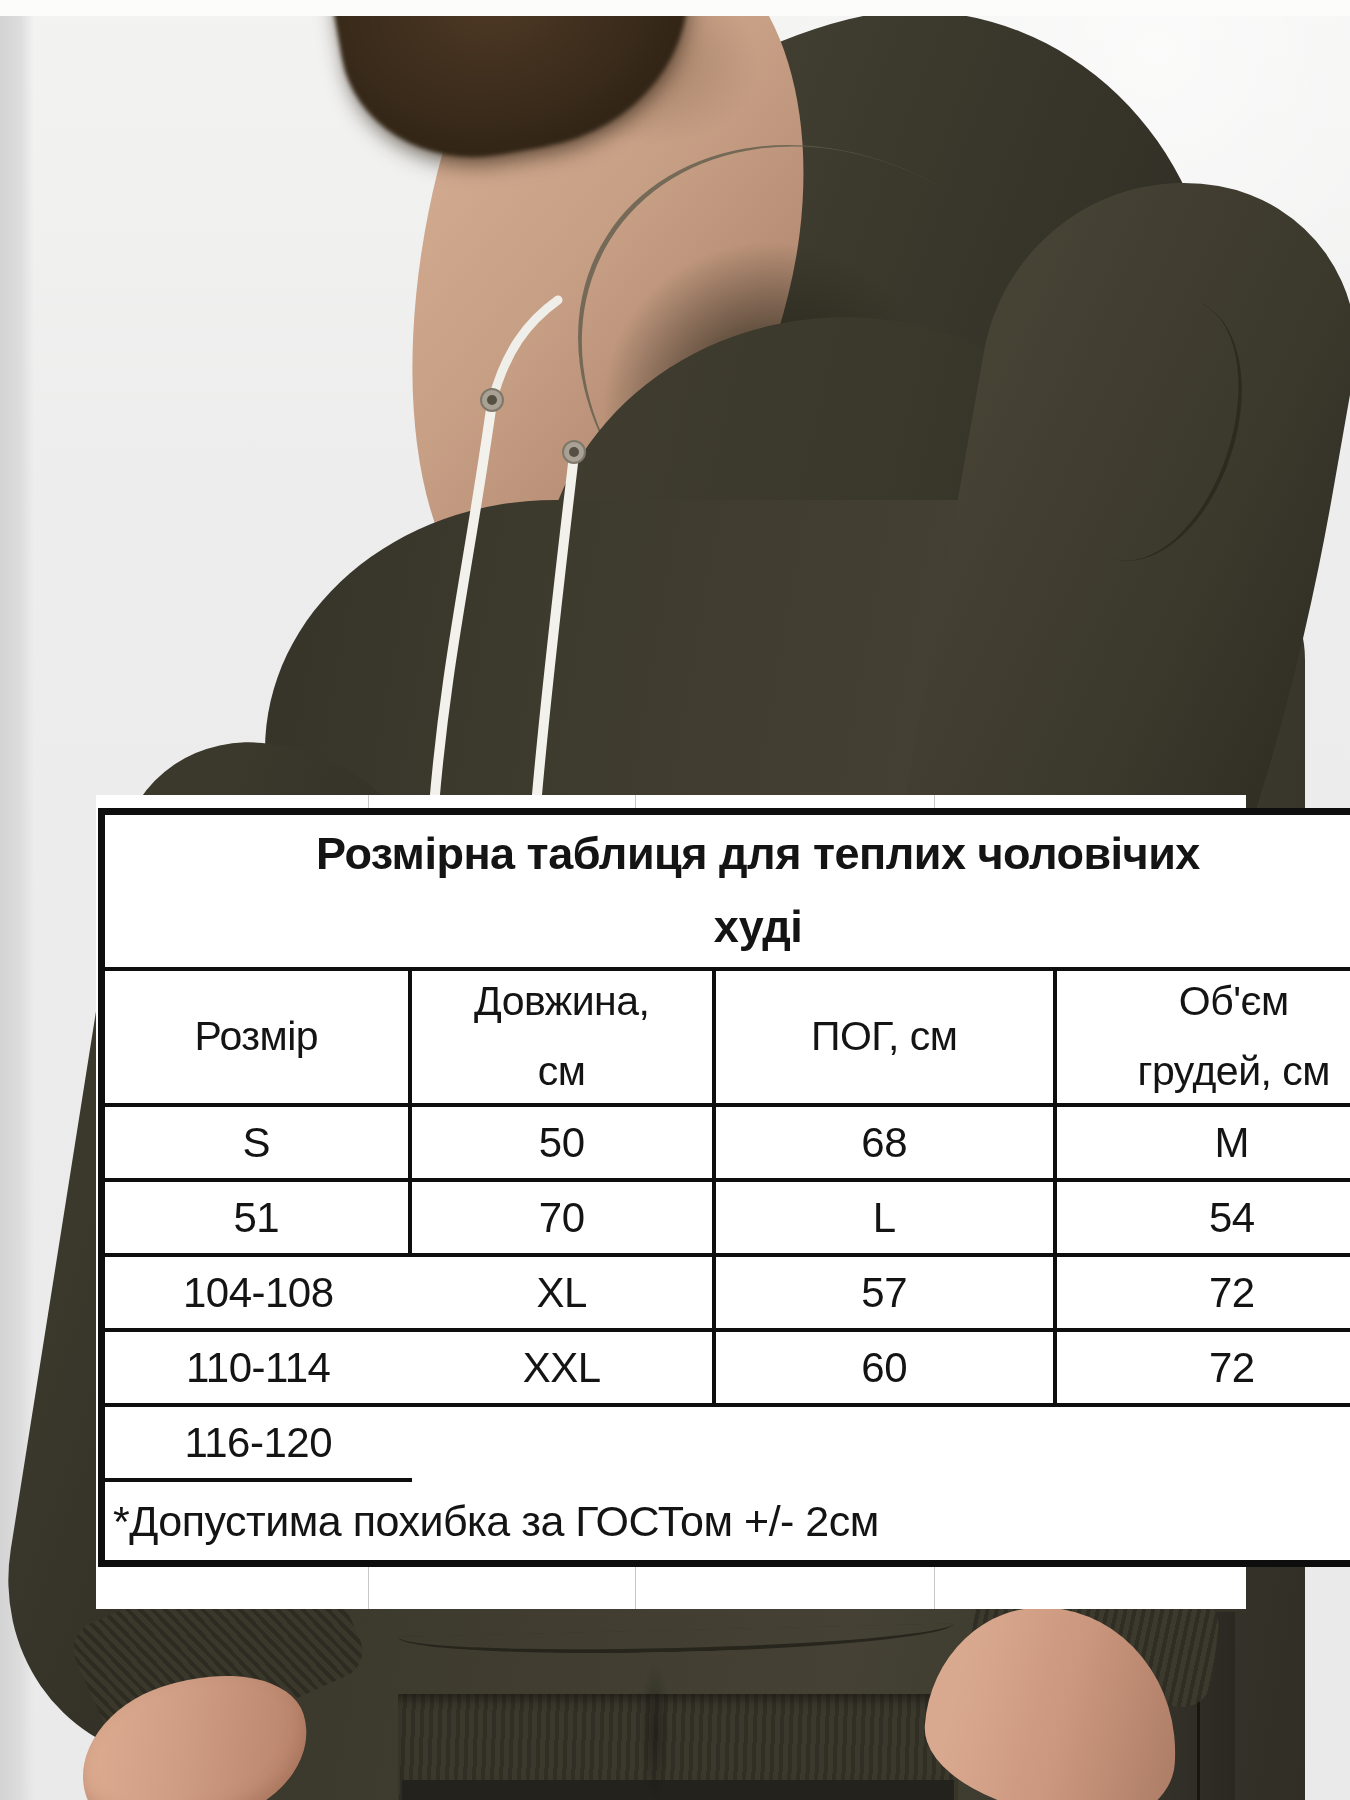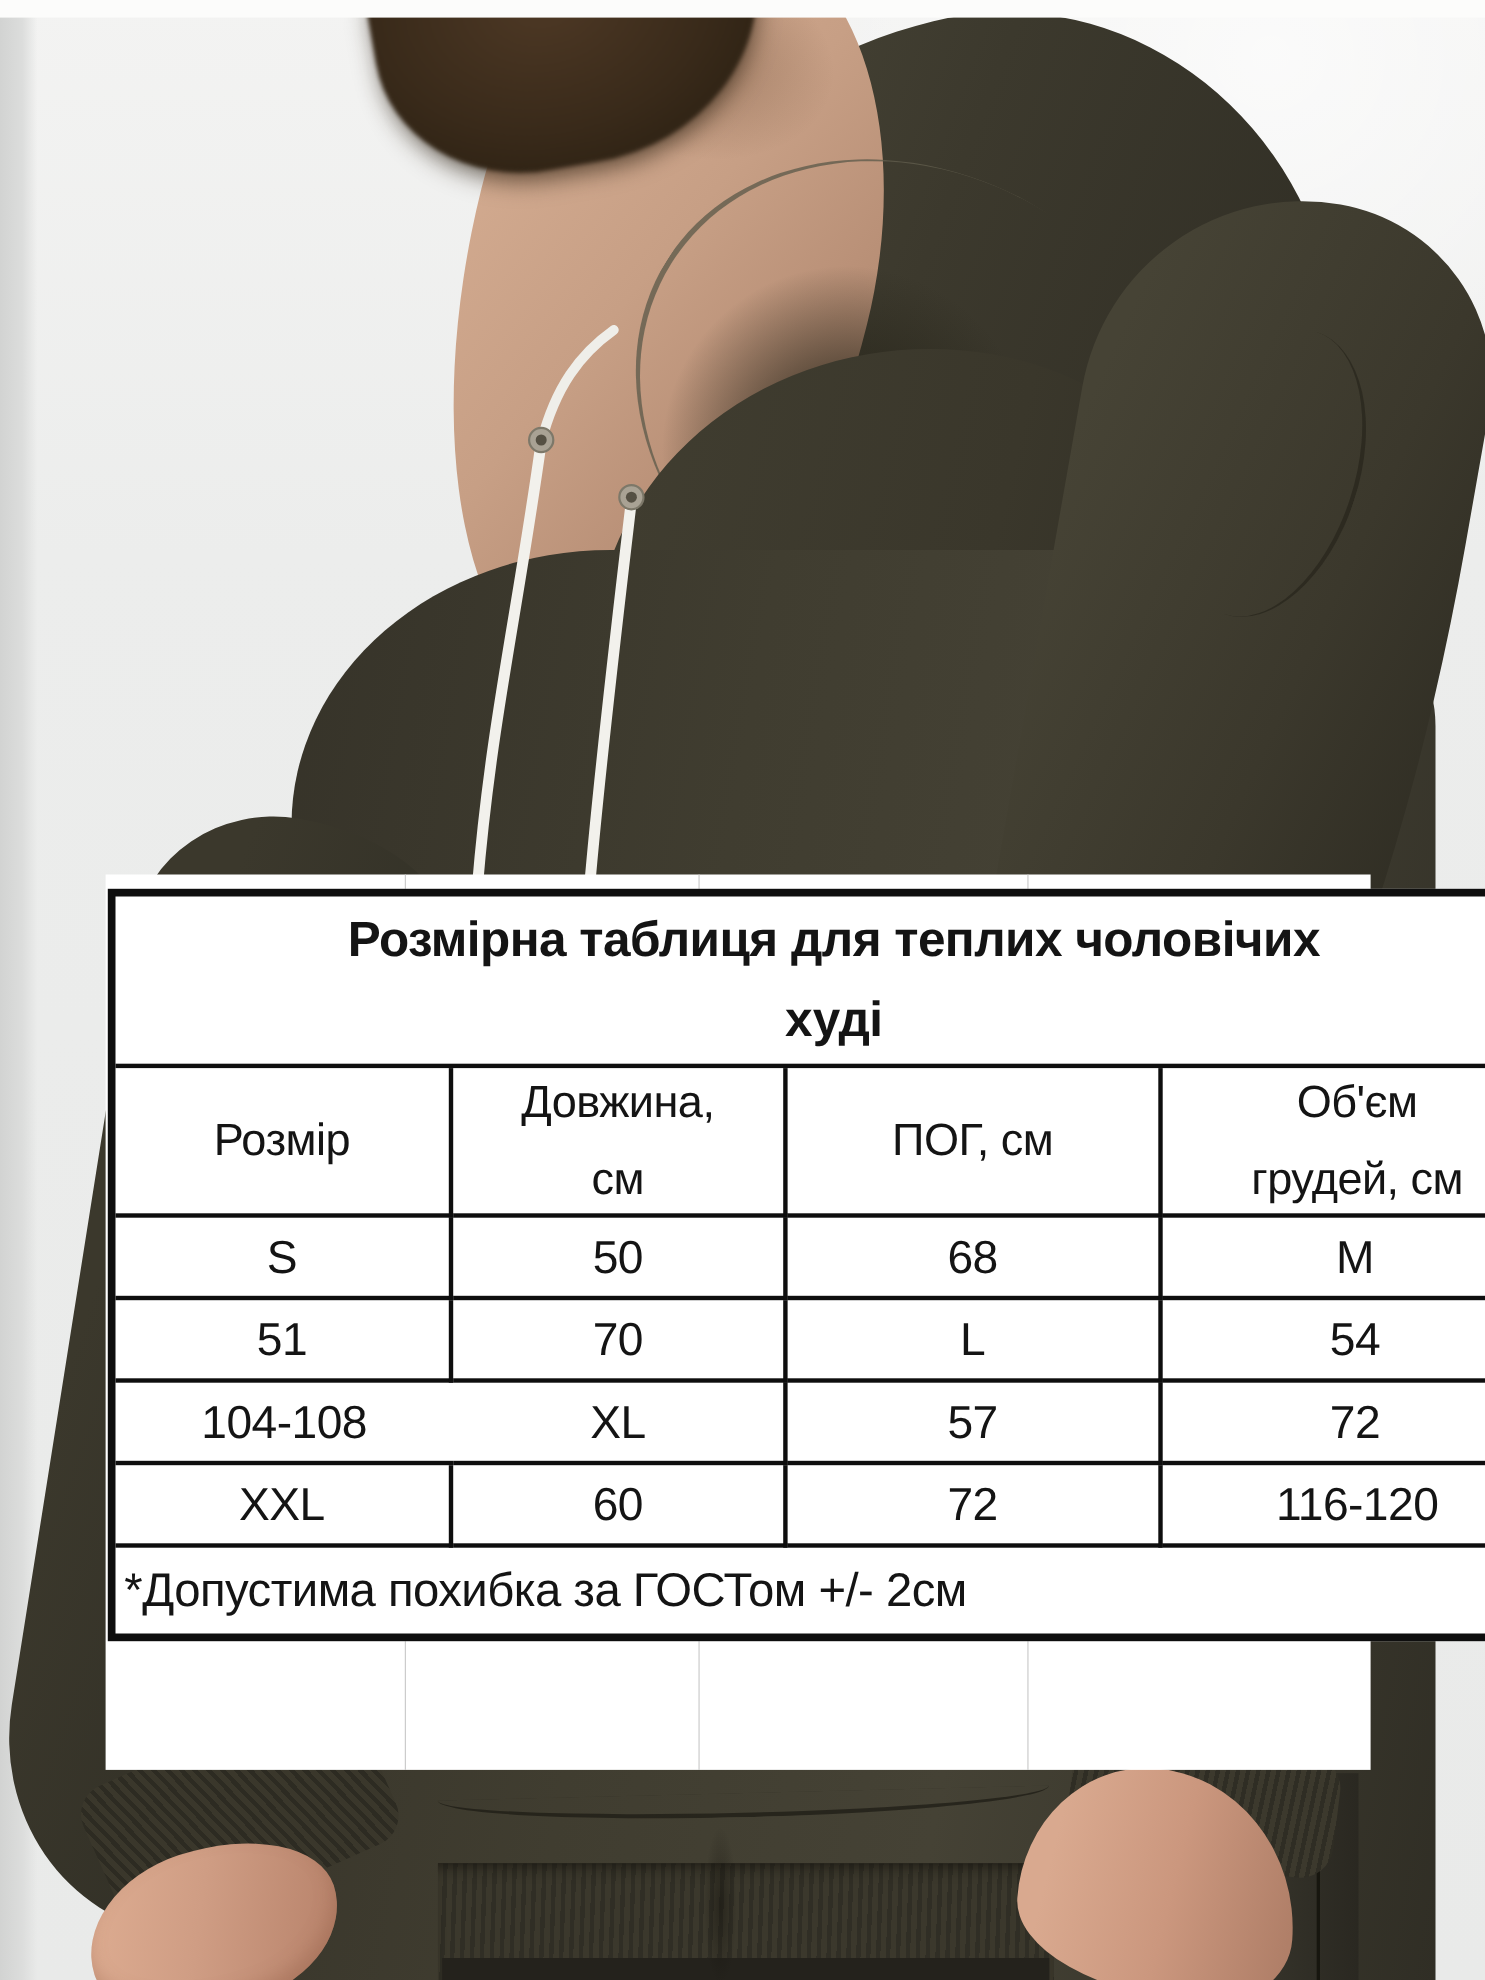--- a/index.html
+++ b/index.html
@@ -171,20 +171,21 @@
     <div class="cell dat">51</div>
     <div class="cell dat">70</div>
 
     <div class="cell dat">L</div>
     <div class="cell dat">54</div>
     <div class="cell dat lastcol">104-108</div>
 
     <div class="cell dat">XL</div>
     <div class="cell dat">57</div>
     <div class="cell dat">72</div>
+    <div class="cell dat lastcol">110-114</div>
 
     <div class="cell dat">XXL</div>
     <div class="cell dat">60</div>
     <div class="cell dat">72</div>
     <div class="cell dat lastcol">116-120</div>
 
     <div class="cell row-foot">*Допустима похибка за ГОСТом +/- 2см</div>
   </div>
 
 </div>

